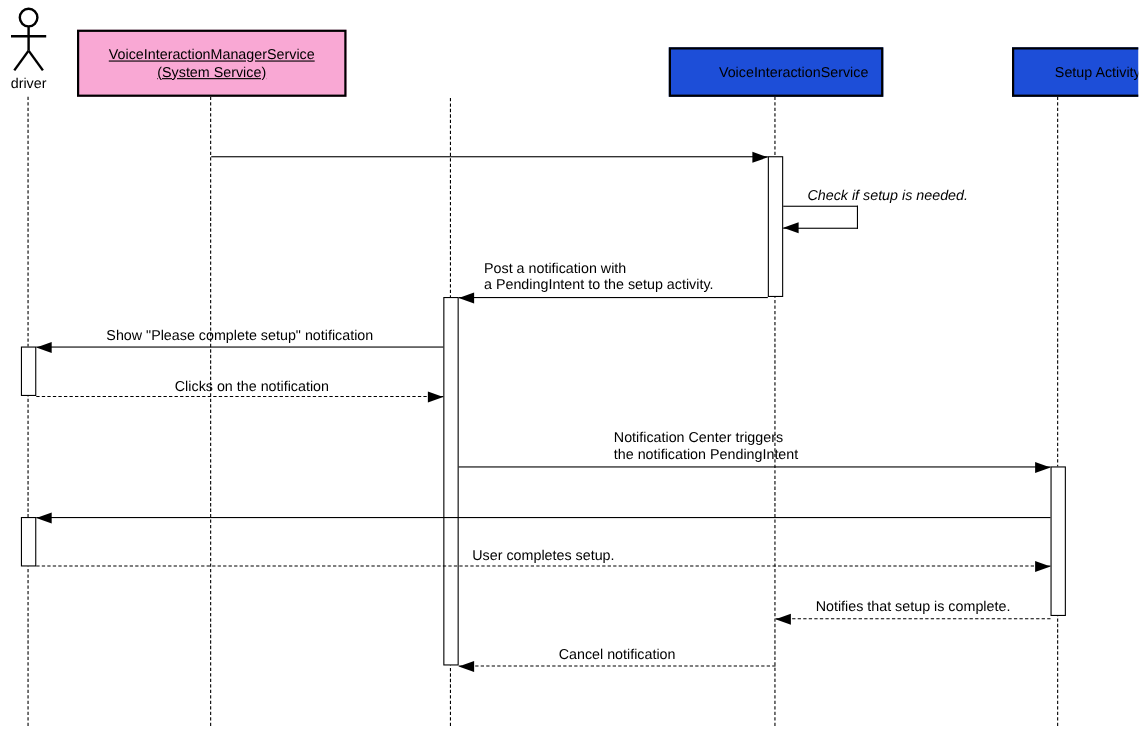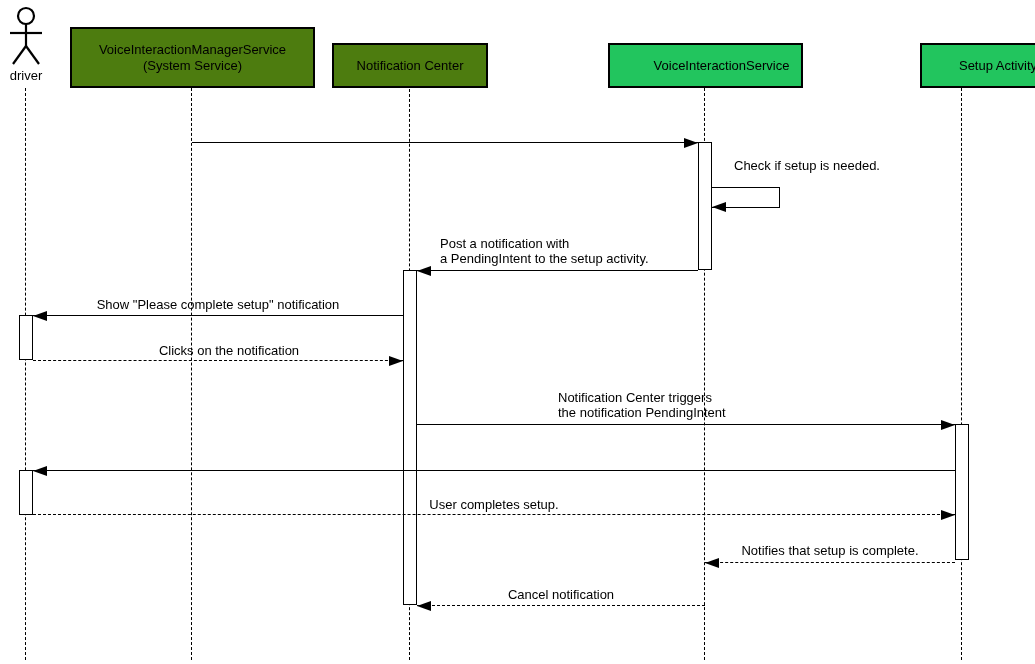--- a/index.html
+++ b/index.html
@@ -5,22 +5,22 @@
   html, body { margin:0; padding:0; background:#ffffff; }
   .canvas {
     position:relative; width:1035px; height:664px; background:#ffffff;
     font-family:"Liberation Sans", sans-serif; color:#000; overflow:hidden;
   }
   .pbox {
     position:absolute; border:2px solid #000; box-sizing:border-box;
     display:flex; align-items:center; justify-content:center;
     text-align:center; font-size:13px; line-height:16px; white-space:pre-line;
   }
-  .cyan  { background:#4d7c0f; }
-  .green { background:#22c55e;padding-left:32px; }
+  .cyan  { background:#f9a8d4;text-decoration:underline; }
+  .green { background:#1d4ed8;padding-left:32px; }
   .lifeline { position:absolute; width:0; border-left:1.4px dashed #000; }
   .activation {
     position:absolute; width:14px; background:#fff;
     border:1.4px solid #000; box-sizing:border-box;
   }
   .mline  { position:absolute; height:0; }
   .lsolid  { border-top:1.4px solid #000; }
   .ldashed { border-top:1.4px dashed #000; }
   .selfmsg {
     position:absolute; box-sizing:border-box; background:transparent;
@@ -54,40 +54,37 @@
       <line x1="22" y1="40" x2="9" y2="58"></line>
       <line x1="22" y1="40" x2="35" y2="58"></line>
     </g>
   </svg>
   <div class="actor-label" style="left:0px; top:68px; width:52px;">driver</div>
 
   <div class="pbox cyan" style="left:70px; top:27px; width:245px; height:61px;">
     <span>VoiceInteractionManagerService
 (System Service)</span>
   </div>
-  <div class="pbox cyan" style="left:332px; top:43px; width:156px; height:45px;">
-    <span>Notification Center</span>
-  </div>
   <div class="pbox green" style="left:608px; top:43px; width:195px; height:45px;">
     <span>VoiceInteractionService</span>
   </div>
   <div class="pbox green" style="left:900px; top:43px; width:124px; height:45px;margin-left:20px;">
     <span>Setup Activity</span>
   </div>
 
   <div class="activation" style="left:698px; top:142px; height:128px;"></div>
   <div class="activation" style="left:403px; top:270px; height:335px;"></div>
   <div class="activation" style="left:955px; top:424px; height:136px;"></div>
   <div class="activation" style="left:19px; top:315px; height:45px;"></div>
   <div class="activation" style="left:19px; top:470px; height:45px;"></div>
 
   <div class="mline lsolid" style="left:192px; top:142px; width:506px;"></div>
   <div class="arr arr-right" style="left:684px; top:138px;"></div>
 
-  <div class="mlabel" style="left:734px; top:158px;">Check if setup is needed.</div>
+  <div class="mlabel" style="left:734px; top:170px;font-style:italic;">Check if setup is needed.</div>
   <div class="selfmsg" style="left:712px; top:187px; width:68px; height:21px;"></div>
   <div class="arr arr-left" style="left:712px; top:202px;"></div>
 
   <div class="mlabel" style="left:440px; top:236px;">Post a notification with
 a PendingIntent to the setup activity.</div>
   <div class="mline lsolid" style="left:417px; top:270px; width:281px;"></div>
   <div class="arr arr-left" style="left:417px; top:266px;"></div>
 
   <div class="mlabel center" style="left:33px; width:370px; top:297px;">Show "Please complete setup" notification</div>
   <div class="mline lsolid" style="left:33px; top:315px; width:370px;"></div>

